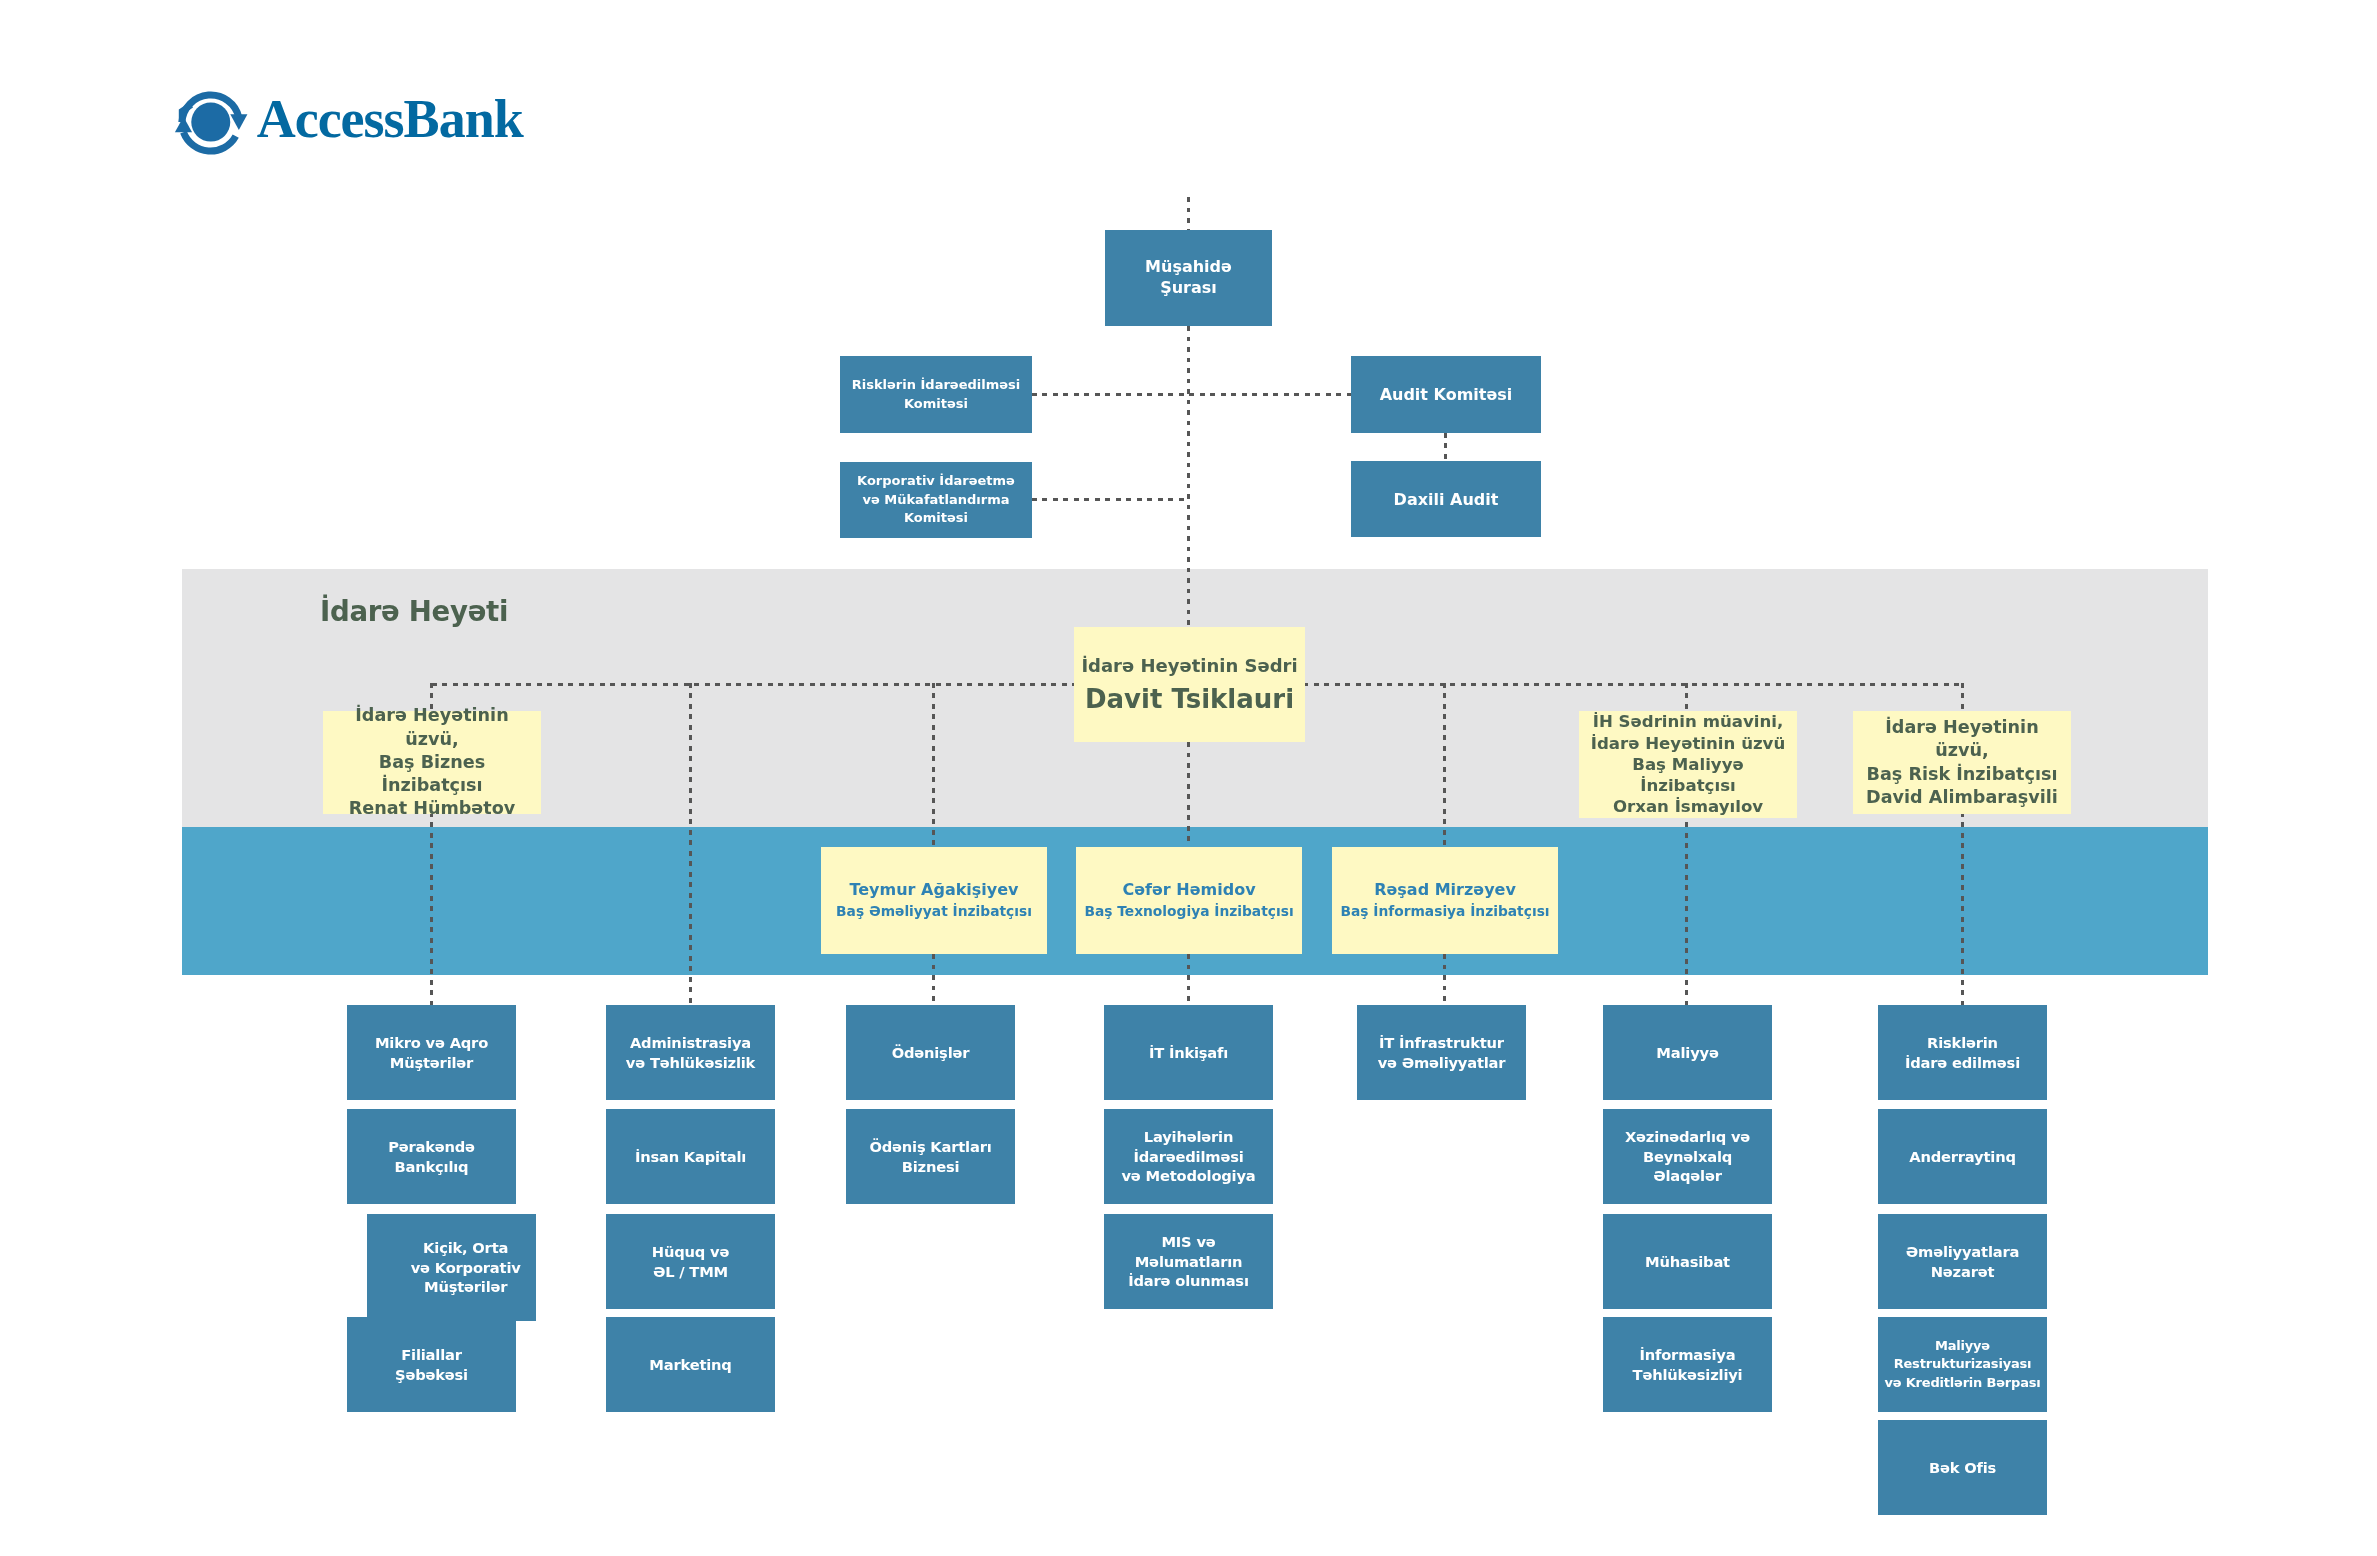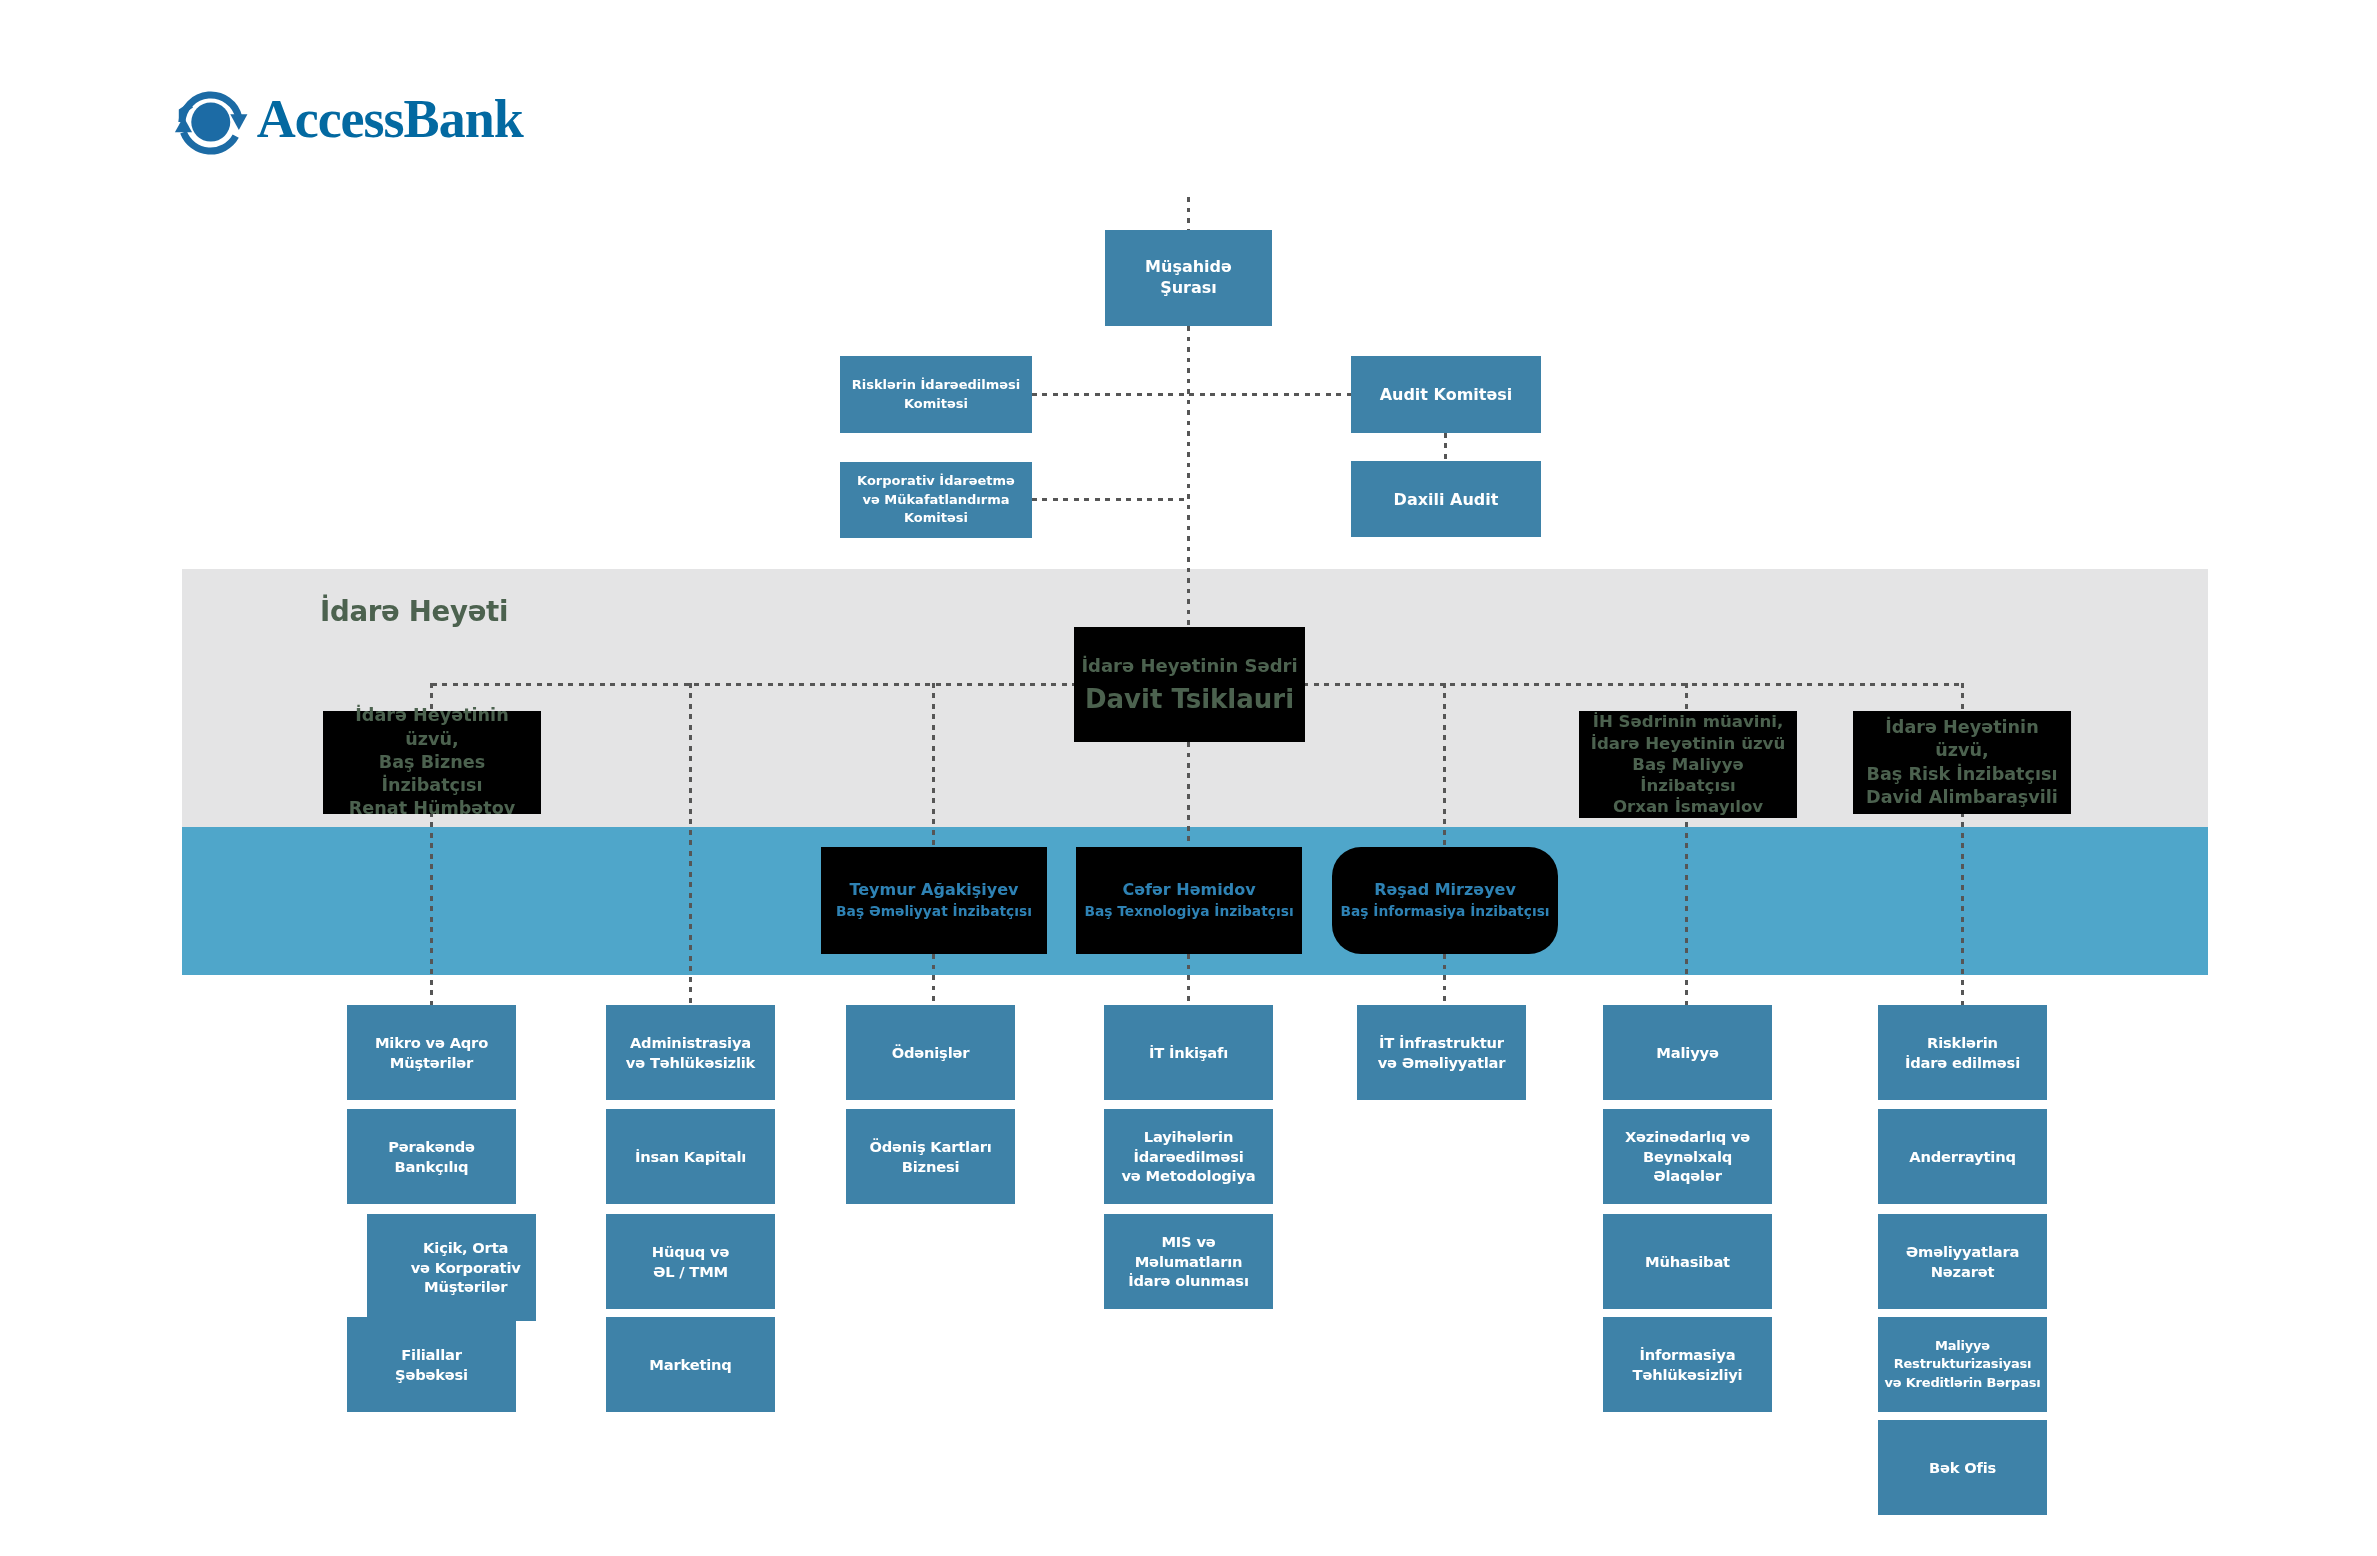--- a/index.html
+++ b/index.html
@@ -14,21 +14,21 @@
   
   .vline{position:absolute;width:2.9px;z-index:1;
     background:repeating-linear-gradient(to bottom,#565656 0 4.8px,transparent 4.8px 10.5px);}
   .hline{position:absolute;height:2.9px;z-index:1;
     background:repeating-linear-gradient(to right,#565656 0 4.8px,transparent 4.8px 10.5px);}
   
   .node{position:absolute;z-index:2;display:flex;flex-direction:column;
     align-items:center;justify-content:center;text-align:center;
     white-space:pre-line;box-sizing:border-box;padding:3.8px 5.7px;}
   .blue-node{background:#3E82A8;color:#ffffff;font-weight:bold;}
-  .white-node{background:#000000;}
+  .white-node{background:#fef9c3;}
   .top-node{font-size:16px;line-height:1.3;}
   .cmte-node{font-size:13px;line-height:1.45;}
   .audit-node{font-size:16px;}
   .dept{font-size:14.7px;line-height:1.35;letter-spacing:-0.2px;}
   .dept.sm{font-size:13px;line-height:1.4;}
   .member{color:#4C624F;font-weight:bold;font-size:17.6px;line-height:1.32;}
   .member.four-line{font-size:16.6px;line-height:1.28;}
   .officer{color:#2E82B4;font-weight:bold;}
   .officer .o-name{font-size:16px;line-height:1.3;}
   .officer .o-role{font-size:13.8px;line-height:1.3;margin-top:2.9px;}
@@ -116,21 +116,21 @@
 David Alimbaraşvili</div>
 
   <div class="node white-node officer" style="left:1076px;top:847px;width:226px;height:107px;">
     <span class="o-name">Cəfər Həmidov</span>
     <span class="o-role">Baş Texnologiya İnzibatçısı</span>
   </div>
   <div class="node white-node officer" style="left:821px;top:847px;width:226px;height:107px;">
     <span class="o-name">Teymur Ağakişiyev</span>
     <span class="o-role">Baş Əməliyyat İnzibatçısı</span>
   </div>
-  <div class="node white-node officer" style="left:1332px;top:847px;width:226px;height:107px;border-radius:29px;">
+  <div class="node white-node officer" style="left:1332px;top:847px;width:226px;height:107px;">
     <span class="o-name">Rəşad Mirzəyev</span>
     <span class="o-role">Baş İnformasiya İnzibatçısı</span>
   </div>
 
   <div class="node blue-node dept" style="left:347px;top:1005px;width:169px;height:95px;">Mikro və Aqro
 Müştərilər</div>
   <div class="node blue-node dept" style="left:347px;top:1109px;width:169px;height:95px;">Pərakəndə
 Bankçılıq</div>
   <div class="node blue-node dept" style="left:367px;top:1214px;width:169px;height:107px;padding-left:34px;">Kiçik, Orta
 və Korporativ

